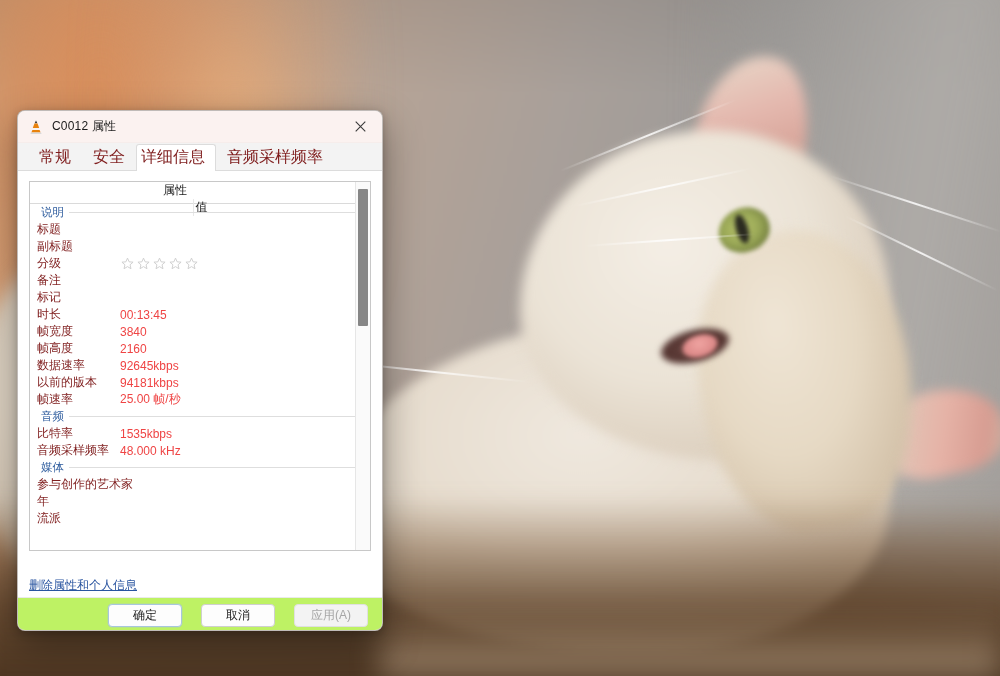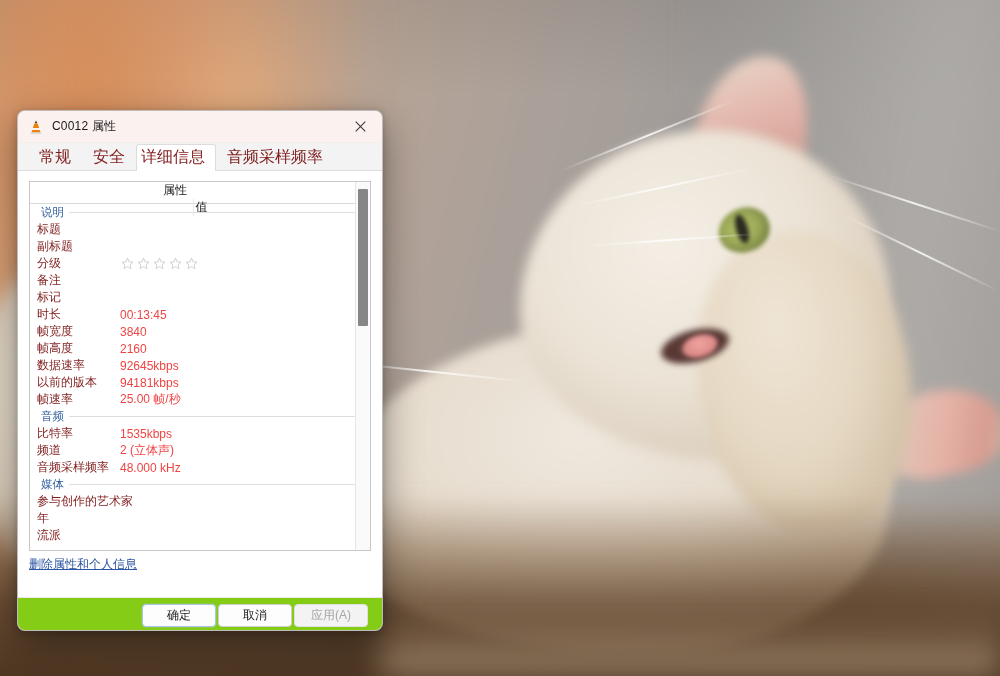--- a/index.html
+++ b/index.html
@@ -381,36 +381,36 @@
     left: 2px;
     top: 7px;
     width: 10px;
     height: 137px;
     background: #868686;
     border-radius: 1px;
   }
 
   .remove-link {
     display: inline-block;
-    margin-top: 5px;
+    margin-top: 26px;
     font-size: 12px;
     color: #2a55a0;
     text-decoration: underline;
     cursor: default;
   }
 
   .footer {
     height: 36px;
-    background: #84cc16;
+    background: #bef264;
     display: flex;
     align-items: center;
     justify-content: flex-end;
     padding-right: 14px;
     box-sizing: border-box;
-    gap: 2px;
+    gap: 19px;
     border-top: 1px solid #eaeaea;
   }
   .btn {
     width: 74px;
     height: 23px;
     font-size: 12px;
     line-height: 21px;
     text-align: center;
     border-radius: 4px;
     background: #fdfdfd;
@@ -578,24 +578,20 @@
 
           <div class="group-row">
             <span class="group-label">音频</span>
             <span class="group-rule"></span>
           </div>
           <div class="prop-row">
             <div class="prop-name">比特率</div>
             <div class="prop-value">1535kbps</div>
           </div>
           <div class="prop-row">
-            <div class="prop-name">频道</div>
-            <div class="prop-value">2 (立体声)</div>
-          </div>
-          <div class="prop-row">
             <div class="prop-name">音频采样频率</div>
             <div class="prop-value">48.000 kHz</div>
           </div>
 
           <div class="group-row">
             <span class="group-label">媒体</span>
             <span class="group-rule"></span>
           </div>
           <div class="prop-row">
             <div class="prop-name">参与创作的艺术家</div>

